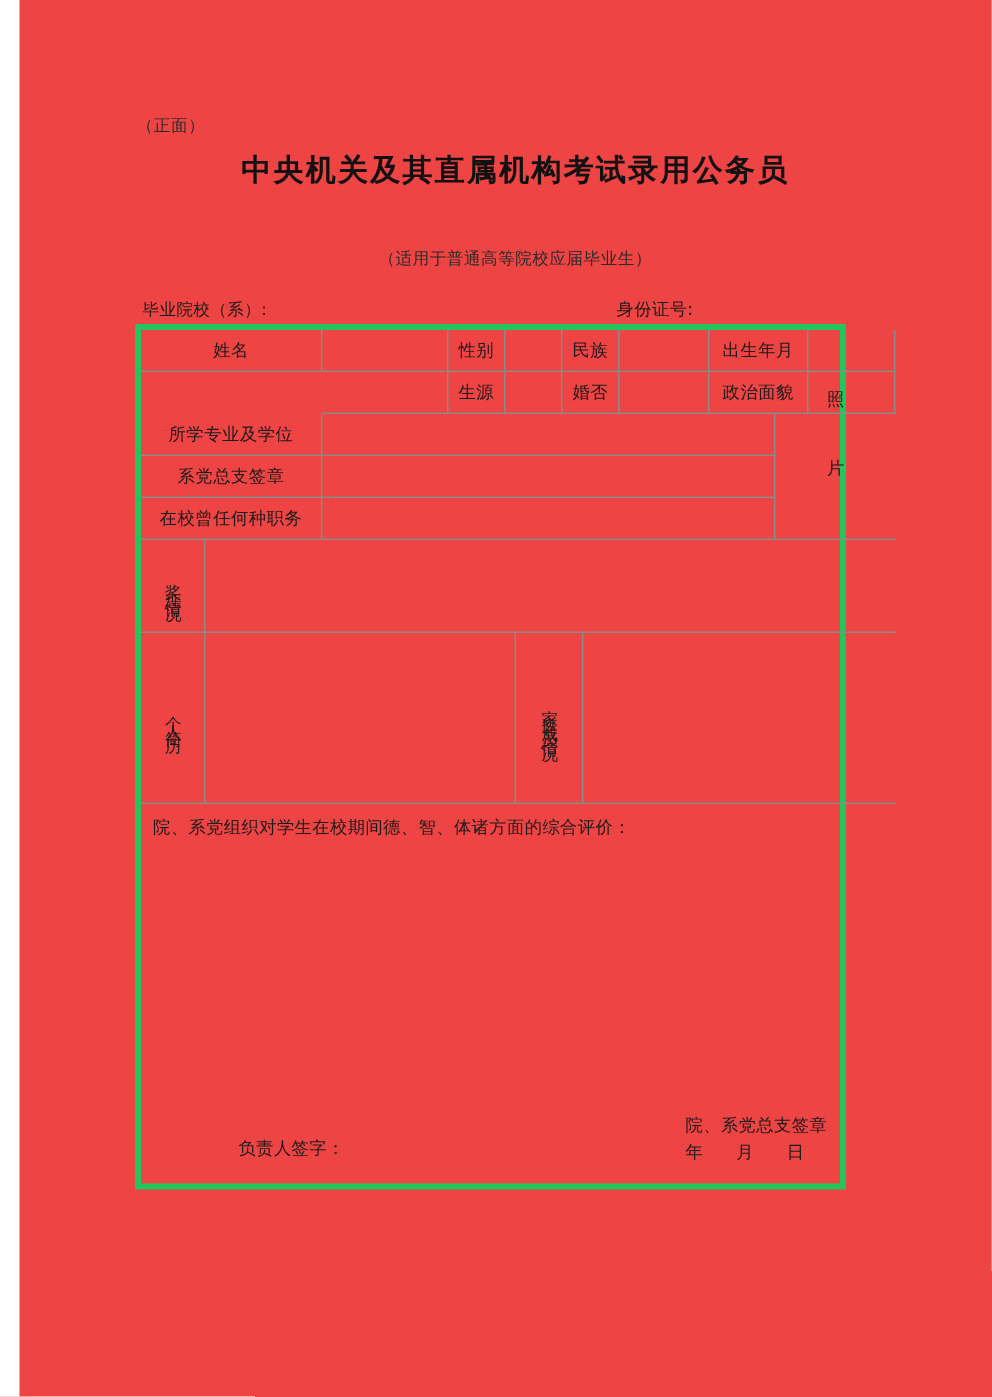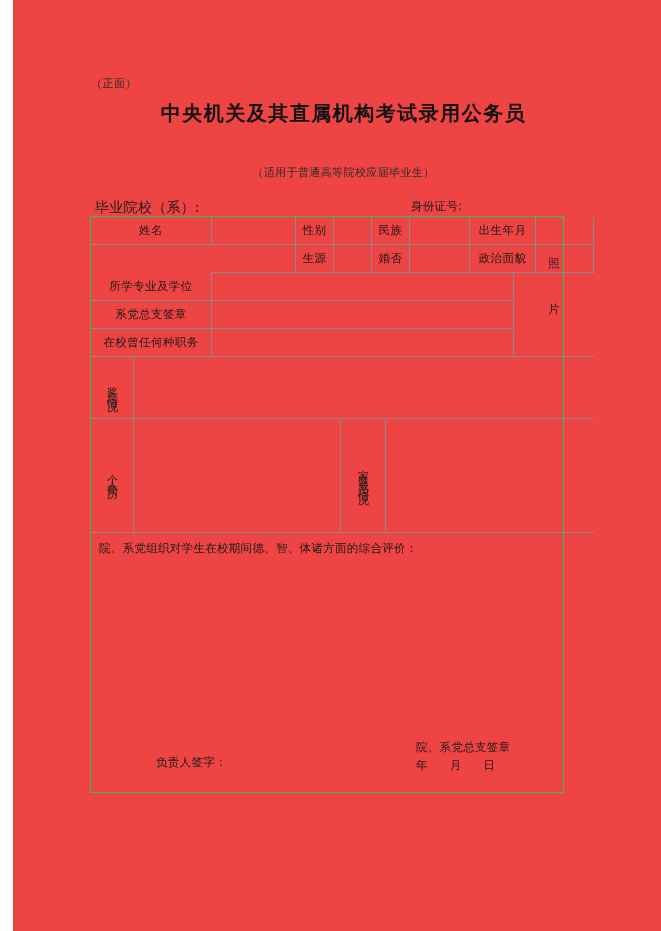--- a/index.html
+++ b/index.html
@@ -62,41 +62,41 @@
     font-size: 11px;
     letter-spacing: 0.4px;
     color: #2b2b2b;
   }
 
   
   .label-school {
     position: absolute;
     left: 82px;
     top: 199px;
-    font-size: 14px;
+    font-size: 11px;
     letter-spacing: 0.3px;
     color: #1a1a1a;
   }
   .label-idcard {
     position: absolute;
     left: 398px;
     top: 199px;
     font-size: 11.5px;
     letter-spacing: 0.3px;
     color: #1a1a1a;
   }
 
   
   .form {
     position: absolute;
     left: 77px;
     top: 216px;
     width: 474px;
     height: 577px;
-    border: 1px solid #22c55e;
+    border: 4px solid #22c55e;
     box-sizing: border-box;
     padding-left: 12px;
   }
   .cell {
     position: absolute;
     box-sizing: border-box;
     font-size: 11.5px;
     color: #1a1a1a;
     display: flex;
     align-items: center;
@@ -147,20 +147,21 @@
     font-size: 11.5px;
     color: #1a1a1a;
     letter-spacing: 0.3px;
   }
   .sign-right {
     position: absolute;
     font-size: 11.5px;
     color: #1a1a1a;
     letter-spacing: 0.3px;
     line-height: 1.6;
+    margin-left: 38px;
   }
   .sign-date span { margin-right: 18px; }
 </style>
 </head>
 <body>
 
 <div class="page">
 
   <div class="side-mark">（正面）</div>
   <div class="doc-title">中央机关及其直属机构考试录用公务员</div>

